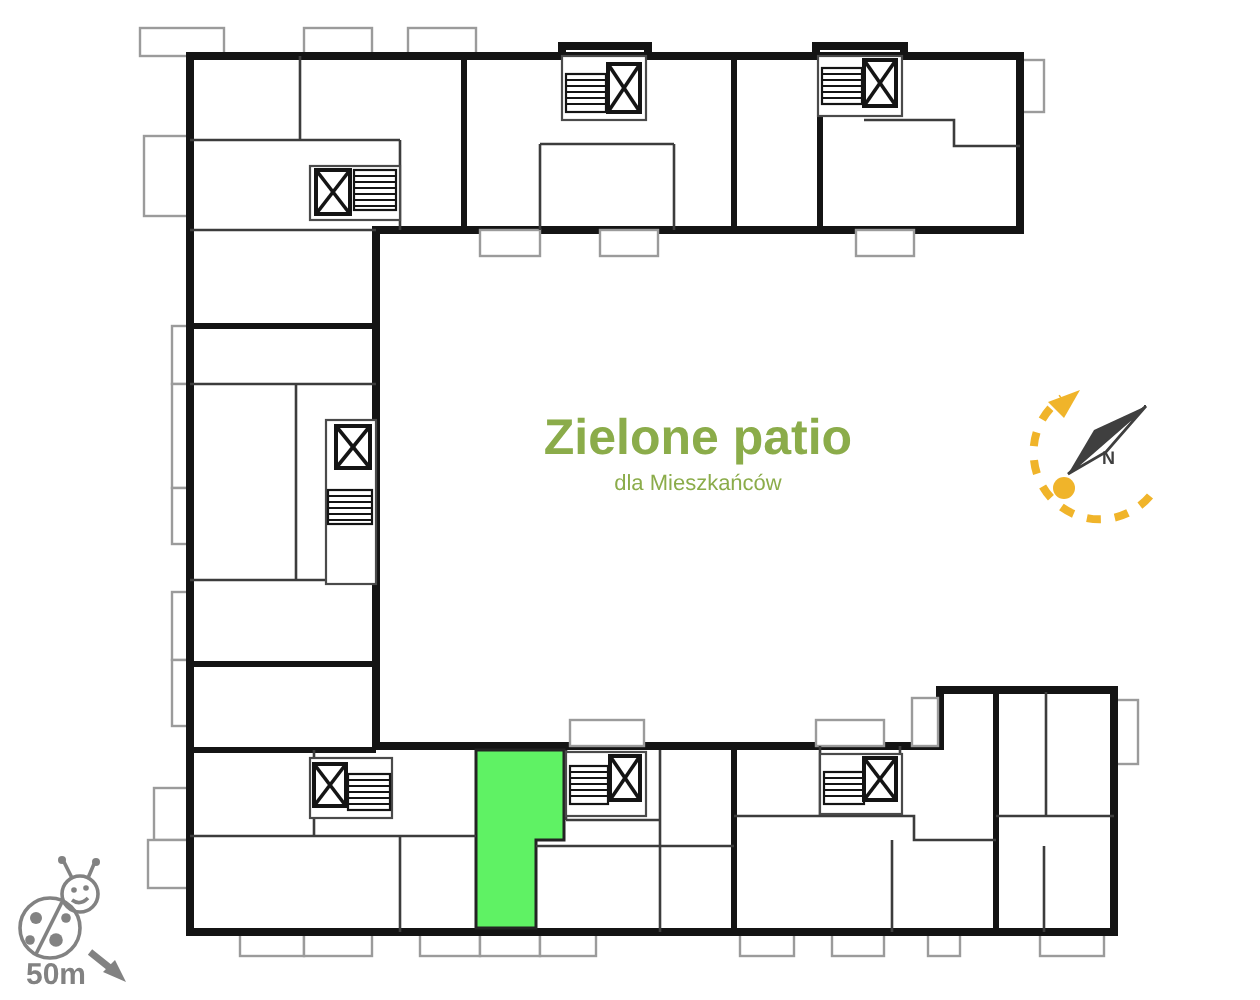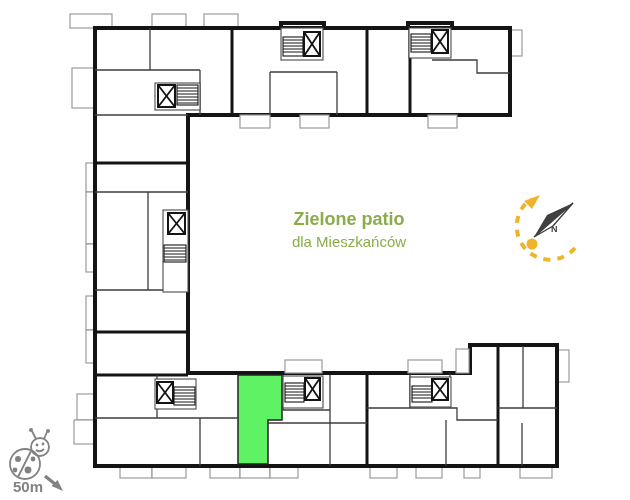--- a/index.html
+++ b/index.html
@@ -11,22 +11,22 @@
   .wall3{stroke:#141414;stroke-width:3;fill:none;}
   .wall4{stroke:#141414;stroke-width:4;fill:none;}
   .thin{stroke:#3c3c3c;stroke-width:1.3;fill:none;}
   .core-box{fill:#ffffff;stroke:#4a4a4a;stroke-width:1.1;}
   .elev{fill:#ffffff;stroke:#141414;stroke-width:2;}
   .elev-x{stroke:#141414;stroke-width:1.8;}
   .stair{fill:#ffffff;stroke:#141414;stroke-width:1.1;}
   .stair-ln{stroke:#141414;stroke-width:1;}
   .unit-green{fill:var(--highlight-green,#5FF264);stroke:#232323;stroke-width:1.5;}
   .patio-label{position:absolute;left:188px;top:206px;width:322px;text-align:center;pointer-events:none;}
-  .patio-title{color:var(--title-green,#8BAC4A);font-size:18px;font-weight:bold;line-height:26px;}
-  .patio-subtitle{color:var(--title-green,#8BAC4A);font-size:15px;line-height:20px;}
+  .patio-title{color:var(--title-green,#8BAC4A);font-size:25px;font-weight:bold;line-height:26px;}
+  .patio-subtitle{color:var(--title-green,#8BAC4A);font-size:11px;line-height:20px;}
   .gray-icon{stroke:var(--icon-gray,#828282);fill:none;stroke-width:1.8;}
   .gray-fill{fill:var(--icon-gray,#828282);stroke:none;}
   .scale-text{fill:var(--icon-gray,#6f6f6f);font-size:15px;font-weight:bold;}
   .north-text{fill:#3f3f3f;font-size:9px;font-weight:bold;}
   .yellow-stroke{stroke:var(--accent-yellow,#F0B42A);fill:none;stroke-width:4;}
   .yellow-fill{fill:var(--accent-yellow,#F0B42A);stroke:none;}
 </style>
 </head>
 <body>
 

